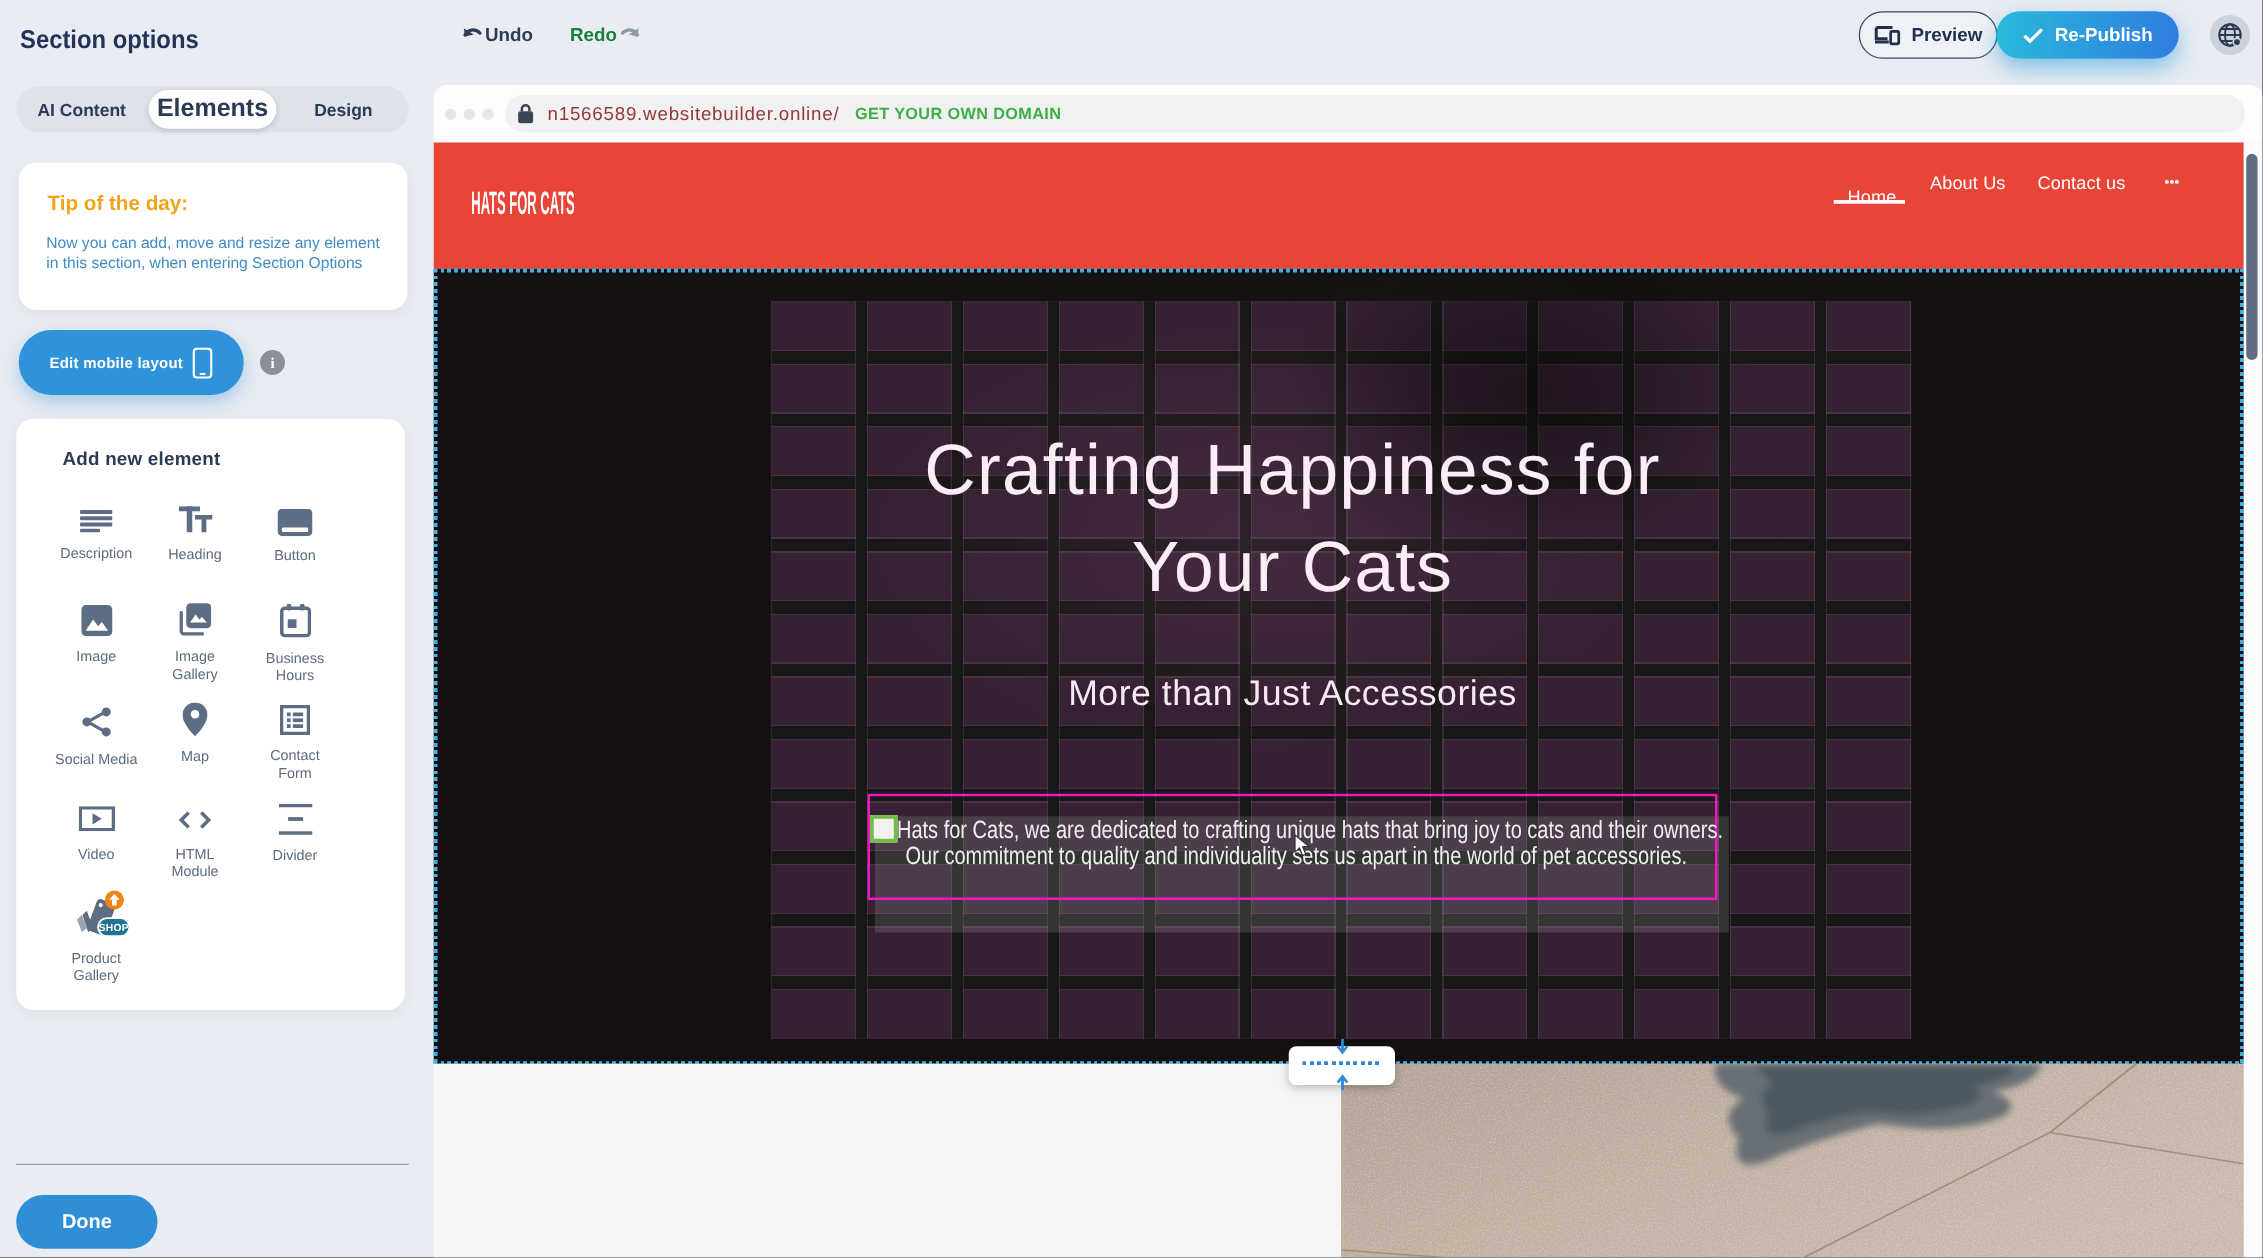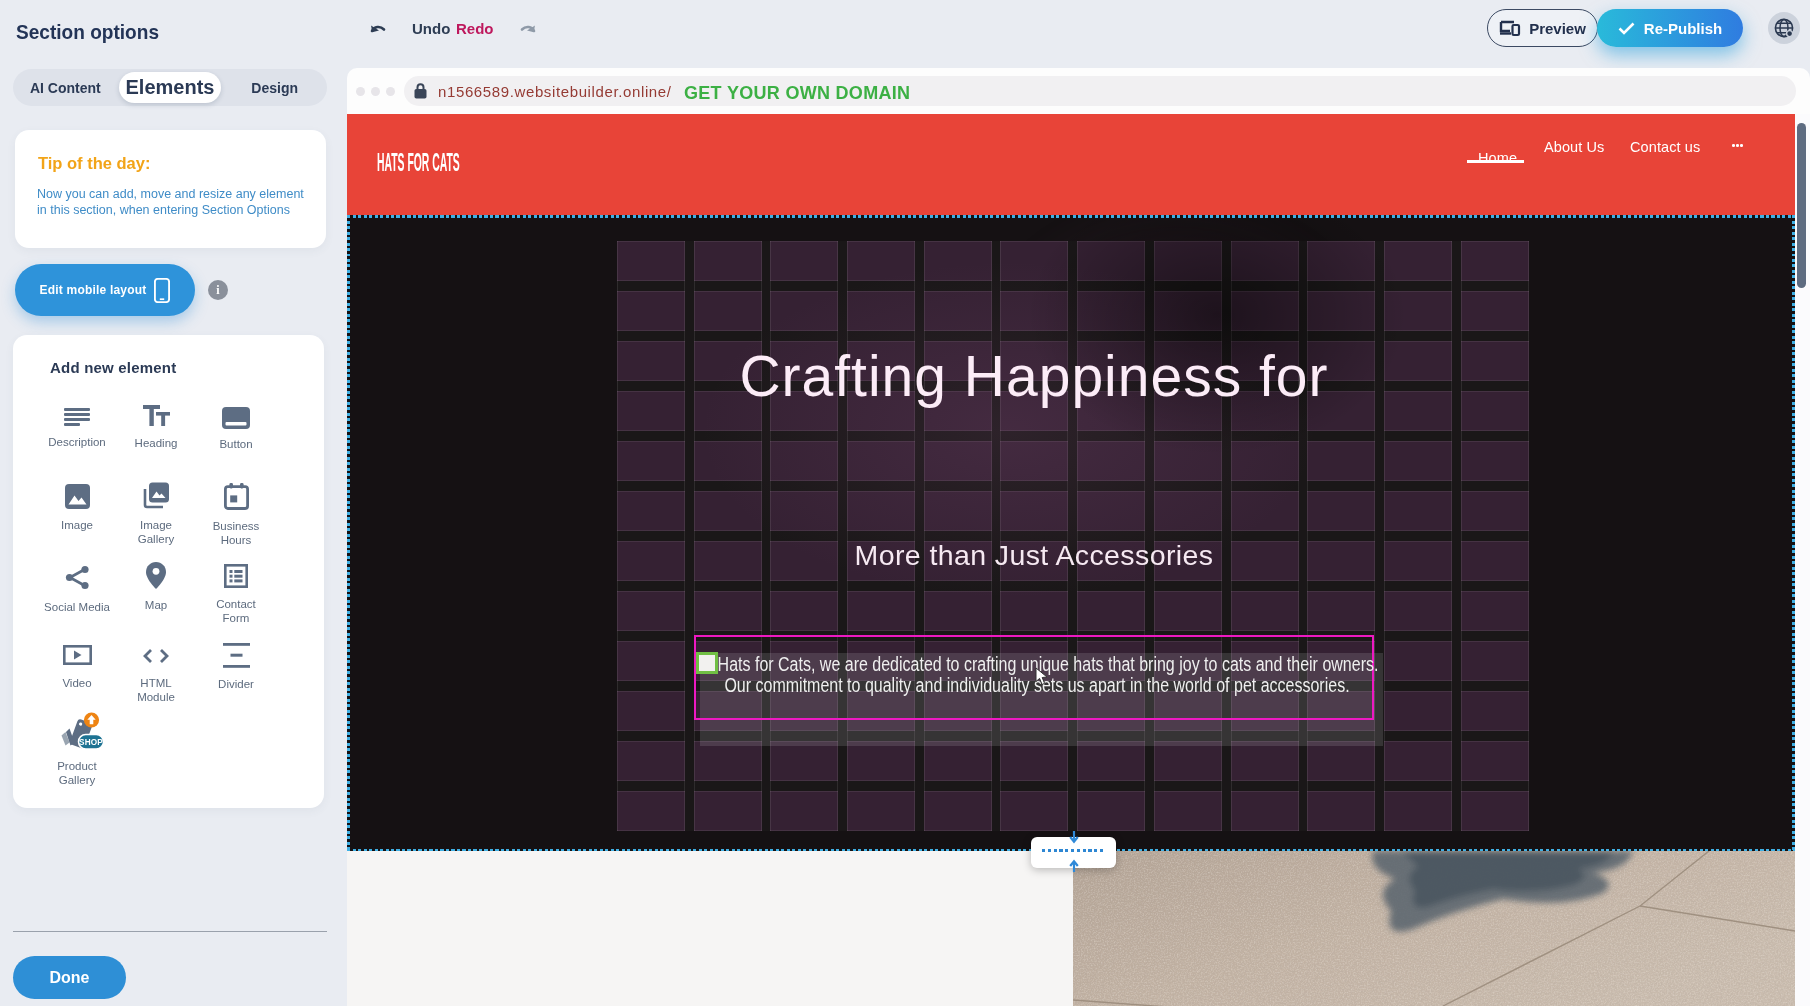--- a/index.html
+++ b/index.html
@@ -2,23 +2,23 @@
 <html><head>
 <meta charset="utf-8">
 <style>
   * { margin:0; padding:0; box-sizing:border-box; }
   html,body { width:1810px; height:1006px; overflow:hidden; }
   body { background:#e9ecf2; font-family:"Liberation Sans", sans-serif; position:relative; }
   .abs { position:absolute; }
 
   
   .title { left:16px; top:20px; font-size:20.5px; font-weight:bold; color:#233457; transform:scaleX(.93); transform-origin:left; }
-  .undo-row { left:370px; top:20px; display:flex; align-items:flex-end; gap:24px; }
+  .undo-row { left:370px; top:20px; display:flex; align-items:flex-start; gap:0; }
   .undo-txt { font-size:15px; font-weight:bold; color:#2e3d54; }
-  .redo-txt { font-size:15px; font-weight:bold; color:#be185d; }
+  .redo-txt { font-size:15px; font-weight:bold; color:#15803d; }
   .btn-preview { left:1487px; top:9px; width:111px; height:38px; border:1.5px solid #3c4a63; border-radius:19px; background:#eef1f6; display:flex; align-items:center; justify-content:center; gap:8px; }
   .btn-preview span { font-size:15px; font-weight:bold; color:#22304d; }
   .btn-republish { left:1597px; top:9px; width:146px; height:38px; border-radius:19px; background:linear-gradient(90deg,#29bada,#2f7ce0); display:flex; align-items:center; justify-content:center; gap:9px; box-shadow:0 8px 18px rgba(41,160,220,.55); }
   .btn-republish span { font-size:15px; font-weight:bold; color:#fff; }
   .globe-wrap { left:1768px; top:12px; width:32px; height:32px; border-radius:50%; background:#ccd2dc; display:flex; align-items:center; justify-content:center; }
 
   
   .tabs { left:13px; top:69px; width:314px; height:37px; background:#dee2ea; border-radius:19px; display:flex; align-items:center; }
   .tab { flex:1; text-align:center; font-size:14px; font-weight:bold; color:#2b3a55; }
   .tab-active { position:absolute; left:106px; top:3px; width:102px; height:31px; background:#fff; border-radius:16px; box-shadow:0 2px 5px rgba(40,60,90,.18); display:flex; align-items:center; justify-content:center; font-size:20px; font-weight:bold; color:#2b3a55; }
@@ -34,21 +34,21 @@
   .el .lbl { font-size:11.5px; color:#5d6b7e; line-height:13.5px; margin-top:6px; }
   .sb-divider { left:13px; top:931px; width:314px; height:1px; background:#9aa1ac; }
   .btn-done { left:13px; top:956px; width:113px; height:43px; border-radius:22px; background:#2e8fd6; display:flex; align-items:center; justify-content:center; }
   .btn-done span { font-size:16px; font-weight:bold; color:#fff; }
 
   
   .chrome { left:347px; top:68px; width:1463px; height:46px; background:#fdfdfd; border-radius:10px 10px 0 0; }
   .dot { position:absolute; width:9px; height:9px; border-radius:50%; background:#e7e5e9; top:87px; }
   .urlpill { left:404px; top:76px; width:1392px; height:30px; border-radius:15px; background:#f1f0f2; }
   .urltext { left:438px; top:83px; font-size:15px; color:#953a33; letter-spacing:.62px; }
-  .urlget { left:684px; top:83px; font-size:18px; font-weight:bold; color:#3cb044; letter-spacing:.3px; }
+  .urlget { left:684px; top:83px; font-size:13px; font-weight:bold; color:#3cb044; letter-spacing:.3px; }
   .redhdr { left:347px; top:114px; width:1448px; height:101px; background:#e84438; }
   .sitelogo { left:377px; top:147px; font-size:26px; font-weight:bold; color:#fff; transform:scaleX(.4); transform-origin:left; }
   .nav { position:absolute; top:139px; font-size:14.5px; color:#fff; letter-spacing:.1px; }
   .hero { left:347px; top:215px; width:1448px; height:636px; background:#151113; overflow:hidden; }
   .grid { position:absolute; left:270px; top:26px; width:912px; height:590px;
      background-color:#352133;
      background-image:
        repeating-linear-gradient(to right, rgba(255,255,255,.09) 0 1px, transparent 1px 67px, rgba(255,255,255,.09) 67px 68px, #1a1718 68px 76.7px),
        repeating-linear-gradient(to bottom, rgba(255,255,255,.08) 0 1px, transparent 1px 39px, rgba(255,255,255,.08) 39px 40px, #1a1718 40px 50px);
   }
@@ -279,20 +279,21 @@
     <i style="width:2.6px;height:2.6px;border-radius:50%;background:#fff;"></i>
     <i style="width:2.6px;height:2.6px;border-radius:50%;background:#fff;"></i>
   </div>
 
 <div class="abs hero">
   <div class="abs" style="left:620px; top:-20px; width:420px; height:360px; background:radial-gradient(closest-side, rgba(95,55,85,.35), transparent); filter:blur(10px);"></div>
   <div class="grid"></div>
   <div class="abs" style="left:270px; top:26px; width:912px; height:590px; background:radial-gradient(45% 38% at 43% 32%, rgba(135,85,125,.18), transparent 75%);"></div>
   <div class="abs" style="left:680px; top:-40px; width:380px; height:280px; background:radial-gradient(closest-side, rgba(0,0,0,.45), transparent);"></div>
   <div class="h1a" style="top:129px; left:-37px;">Crafting Happiness for</div>
+  <div class="h1a" style="top:207px; left:-37px;">Your Cats</div>
   <div class="sub" style="top:324px; left:-37px;">More than Just Accessories</div>
   <div class="abs" style="left:353px; top:438px; width:683px; height:93px; background:rgba(195,195,200,.17);"></div>
   <div class="pinkbox" style="left:347px; top:420px; width:680px; height:85px;"></div>
   <div class="greensq" style="left:349px; top:437px;"></div>
   <div class="pline" style="left:701px; top:439px;">Hats for Cats, we are dedicated to crafting unique hats that bring joy to cats and their owners.</div>
   <div class="pline" style="left:690px; top:459.5px;">Our commitment to quality and individuality sets us apart in the world of pet accessories.</div>
   <svg class="abs" style="left:688px; top:452px;" width="13" height="19" viewBox="0 0 13 19">
       <path d="M1 1 L1 14.5 L4.6 11.4 L7 17.5 L9.6 16.4 L7.2 10.5 L12 10 Z" fill="#fff" stroke="#333" stroke-width="1"></path>
     </svg>
 </div>

